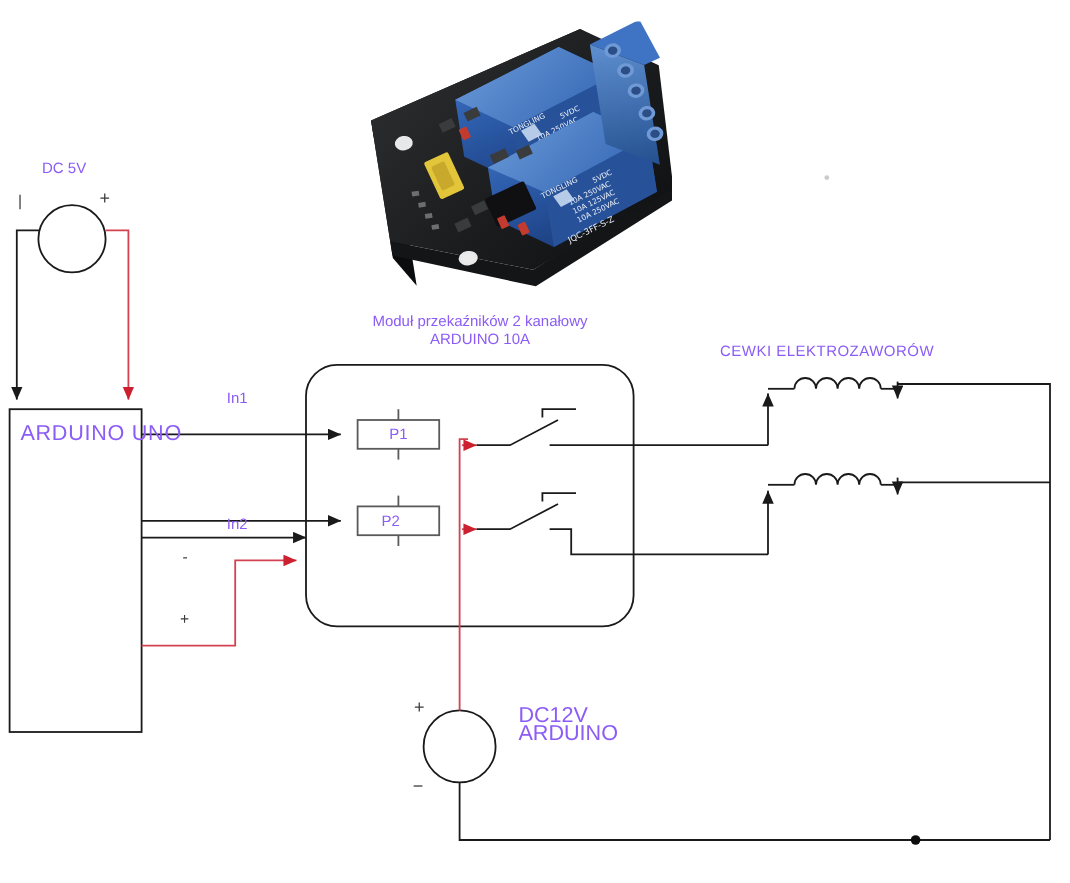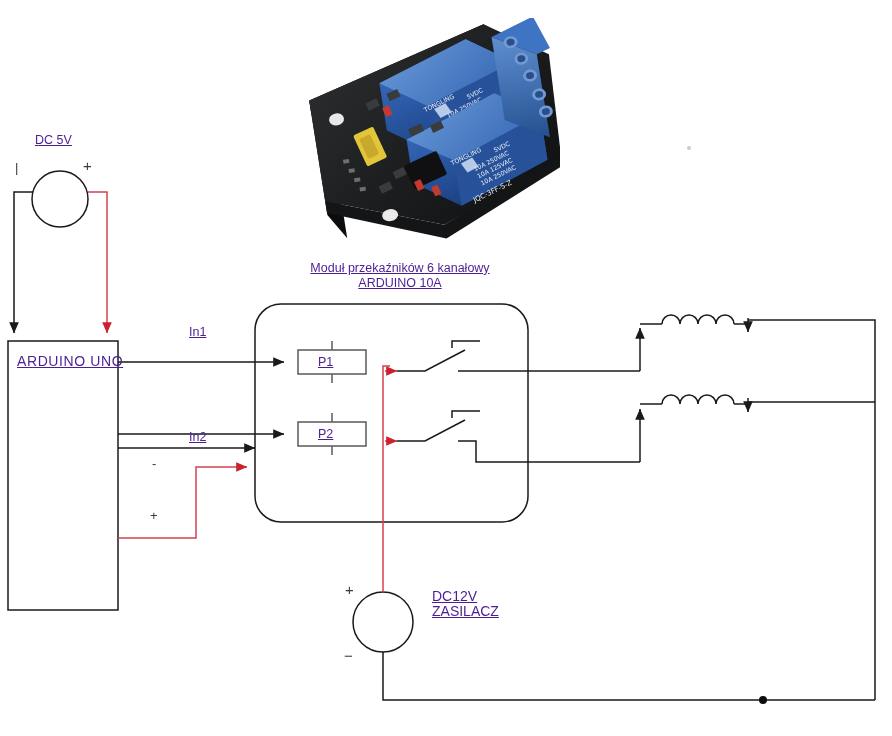--- a/index.html
+++ b/index.html
@@ -1,21 +1,21 @@
 <!DOCTYPE html>
 <html><head>
 <meta charset="utf-8">
 <style>
   html,body{margin:0;padding:0;background:#ffffff;}
   body{width:892px;height:736px;overflow:hidden;
        font-family:"Liberation Sans","DejaVu Sans",sans-serif;}
   #root{position:relative;width:892px;height:736px;background:#fff;}
   svg.layer{position:absolute;left:0;top:0;width:892px;height:736px;}
-  .lbl{position:absolute;color:#4c1d95;font-size:12.5px;line-height:15px;white-space:nowrap;text-decoration:underline;}
-  .lbl.big{font-size:14px;}
+  .lbl{position:absolute;color:#8b5cf6;font-size:12.5px;line-height:15px;white-space:nowrap;}
+  .lbl.big{font-size:18px;}
   .sign{position:absolute;color:#3a3a3a;font-size:15px;line-height:15px;}
   .photo{position:absolute;}
 </style>
 </head>
 <body>
 
 <div id="root">
 
   <div class="photo" style="left:305px;top:18px;width:255px;height:225px;">
     <svg width="255" height="225" viewBox="0 0 255 225">
@@ -207,25 +207,26 @@
   <div class="sign" style="left:15px;top:160px;font-size:13px;">|</div>
   <div class="sign" style="left:83px;top:158px;">+</div>
 
   <div class="lbl big" style="left:17px;top:354px;letter-spacing:0.6px;">ARDUINO UNO</div>
 
   <div class="lbl" style="left:189px;top:325px;">In1</div>
   <div class="lbl" style="left:189px;top:430px;">In2</div>
   <div class="sign" style="left:152px;top:456px;font-size:13px;">-</div>
   <div class="sign" style="left:150px;top:508px;font-size:13px;">+</div>
 
-  <div class="lbl" style="left:295px;top:261px;text-align:center;width:210px;">Moduł przekaźników 6 kanałowy</div>
+  <div class="lbl" style="left:295px;top:261px;text-align:center;width:210px;">Moduł przekaźników 2 kanałowy</div>
   <div class="lbl" style="left:295px;top:276px;text-align:center;width:210px;">ARDUINO 10A</div>
 
-  <div class="lbl" style="left:318px;top:355px;width:28px;">P1</div>
+  <div class="lbl" style="left:318px;top:355px;width:28px;text-align:center;">P1</div>
   <div class="lbl" style="left:318px;top:427px;width:28px;text-align:left;">P2</div>
 
+  <div class="lbl" style="left:600px;top:286px;letter-spacing:0.4px;">CEWKI ELEKTROZAWORÓW</div>
 
   <div class="sign" style="left:345px;top:582px;">+</div>
   <div class="sign" style="left:344px;top:648px;">−</div>
-  <div class="lbl big" style="left:432px;top:604px;">ZASILACZ</div>
+  <div class="lbl big" style="left:432px;top:604px;">ARDUINO</div>
   <div class="lbl big" style="left:432px;top:589px;">DC12V</div>
 
 </div>
 
 </body></html>

